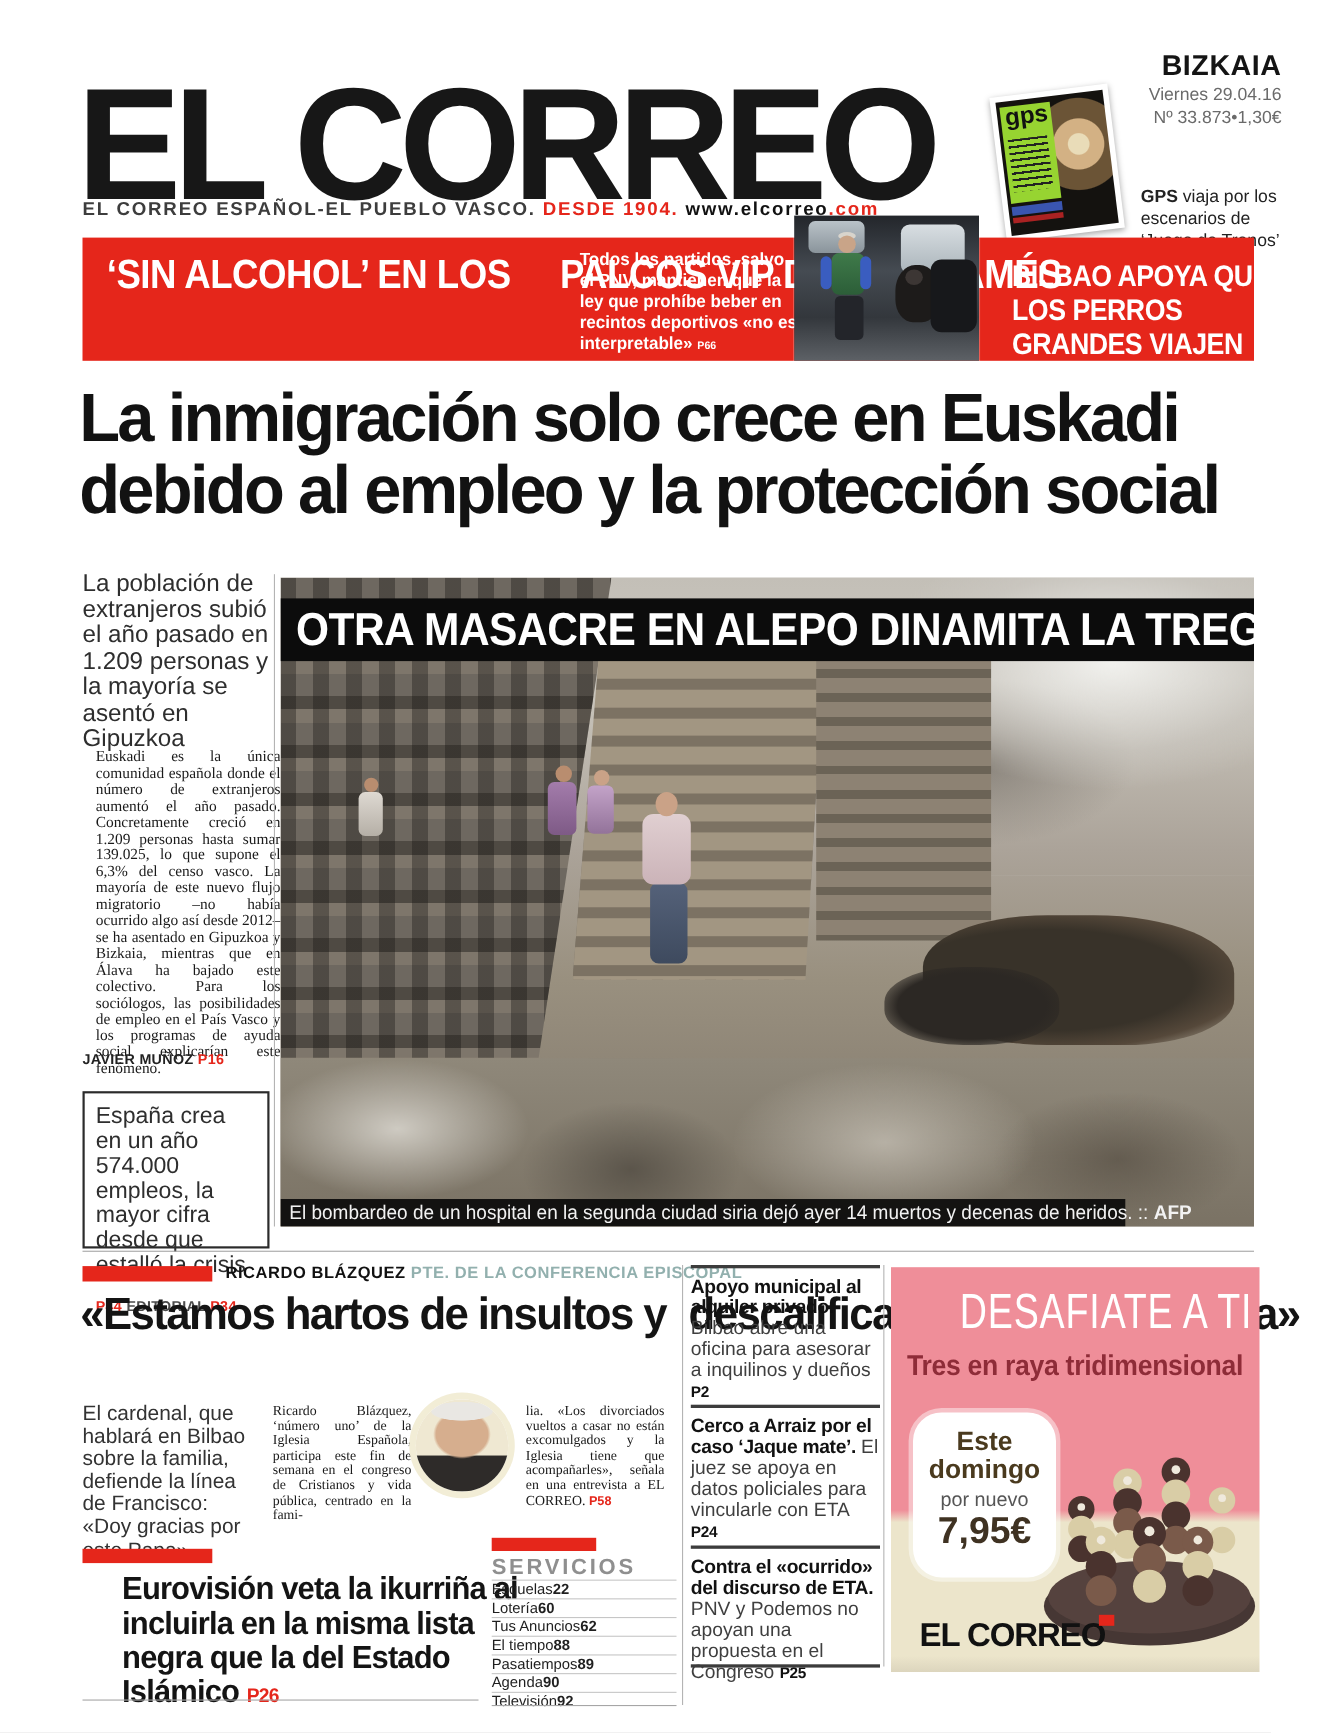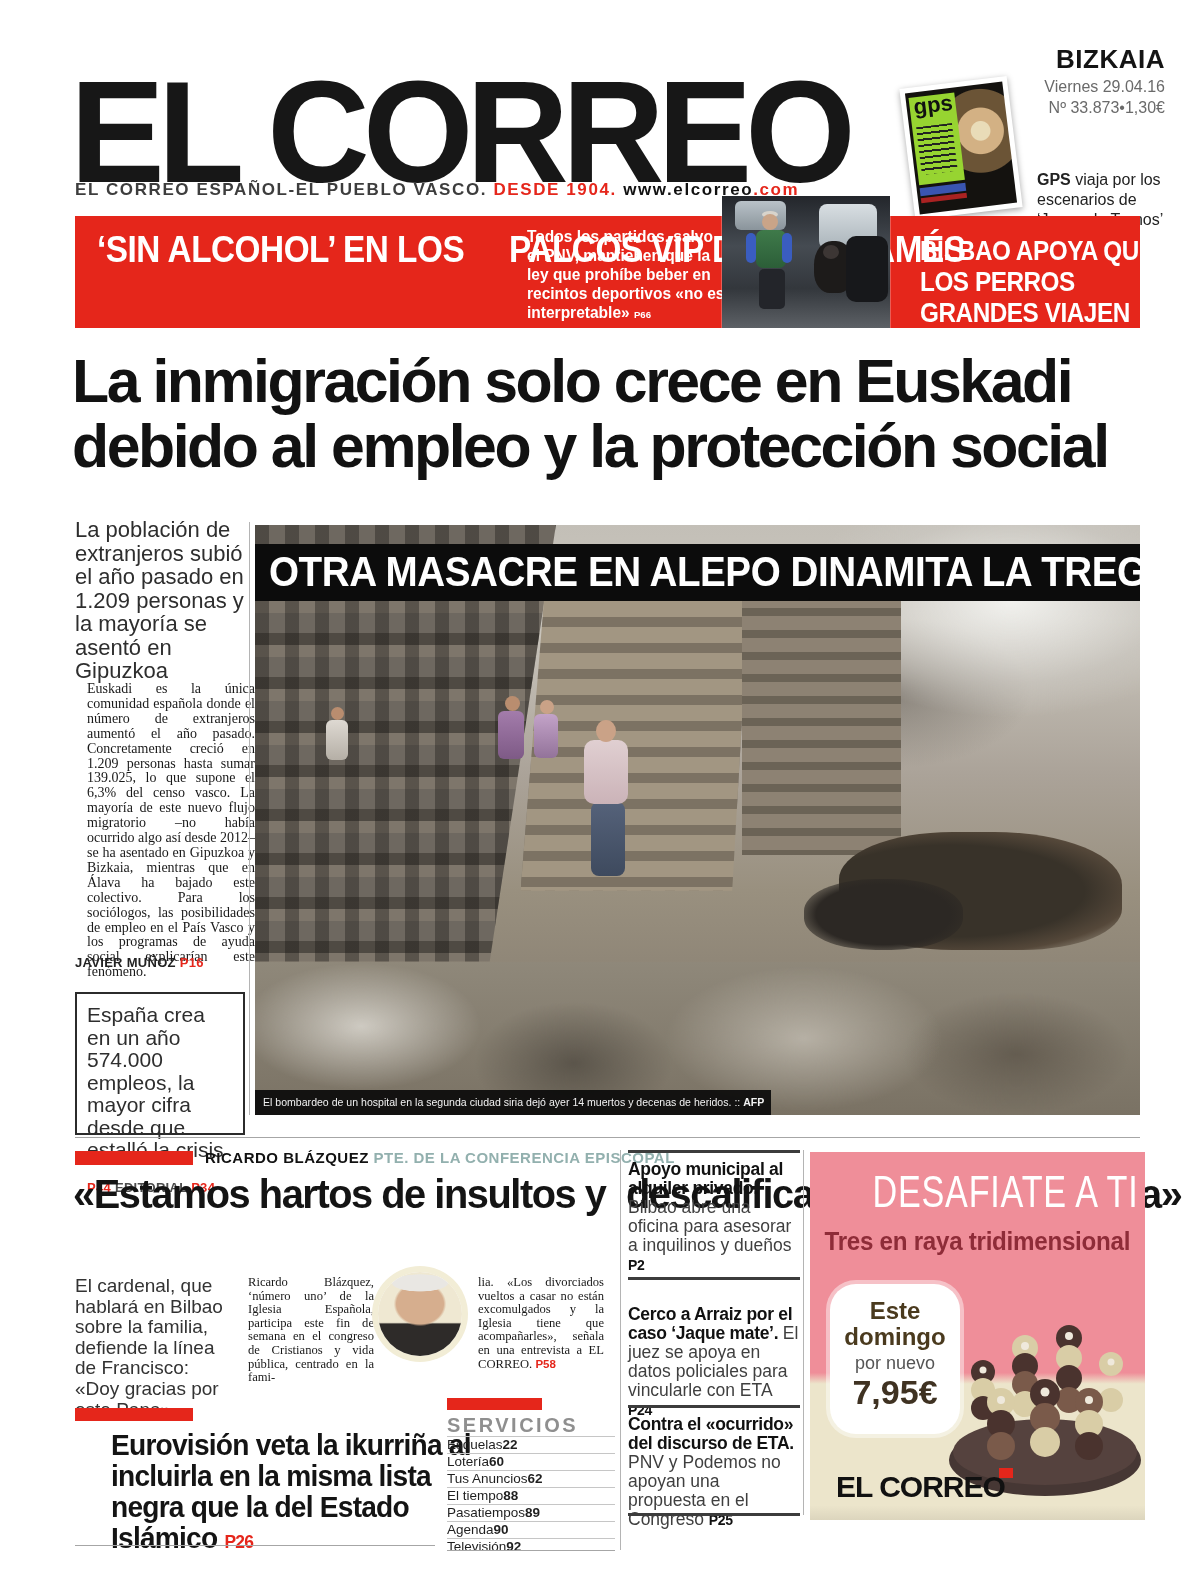--- a/index.html
+++ b/index.html
@@ -84,22 +84,22 @@
   .boyshirt{left:37.2%;top:36.5%;width:44px;height:64px;border-radius:10px;background:linear-gradient(180deg,#e0cfd1,#cbb3b8);}
   .boyjeans{left:38%;top:47%;width:34px;height:74px;border-radius:8px;background:linear-gradient(180deg,#55627a,#3e4a5e);}
   .fig1{left:27.5%;top:31.5%;width:26px;height:48px;background:linear-gradient(180deg,#a37cab,#7e5a86);}
   .fig1h{left:28.2%;top:29%;width:15px;height:15px;border-radius:50%;background:#b98d6f;}
   .fig2{left:31.5%;top:32%;width:24px;height:44px;background:linear-gradient(180deg,#c3a3c8,#93739a);}
   .fig2h{left:32.2%;top:29.6%;width:14px;height:14px;border-radius:50%;background:#caa287;}
   .fig3{left:8%;top:33%;width:22px;height:40px;background:linear-gradient(180deg,#ded9d2,#b5afa6);}
   .fig3h{left:8.6%;top:30.8%;width:13px;height:13px;border-radius:50%;background:#b98d6f;}
   .alepobar{position:absolute;left:0;top:19px;width:100%;height:57px;background:#0c0c0c;}
   .alepohead{color:#fff;font-weight:bold;font-size:42px;letter-spacing:-.5px;}
-  .caption{position:absolute;left:0;bottom:0;width:516px;height:25px;background:rgba(8,8,8,.9);
-           color:#f2f2f2;font-size:11px;line-height:25px;padding-left:8px;box-sizing:border-box;margin-top:16px;}
+  .caption{position:absolute;left:0;bottom:0;width:768px;height:25px;background:rgba(8,8,8,.9);
+           color:#f2f2f2;font-size:18px;line-height:25px;padding-left:8px;box-sizing:border-box;margin-top:16px;}
   
   .hrule{background:#a6a6a6;height:1px;}
   .vrule{background:#b4b4b4;width:1px;}
   .brule{background:#3c3c3c;height:3px;}
   
   .kickbar{background:#e5261b;height:14px;}
   .kickname{font-size:15px;font-weight:bold;color:#111;letter-spacing:.5px;}
   .kickrole{font-size:15px;font-weight:bold;color:#92b0ae;letter-spacing:.5px;}
   .churchhead{font-size:41px;font-weight:bold;letter-spacing:-1.5px;line-height:45px;color:#141414;}
   .churchstand{font-size:19px;line-height:20.6px;color:#333;}
@@ -281,21 +281,21 @@
   <div class="abs hrule" style="left:447px;top:1550px;width:168px;"></div>
 
   <div class="abs vrule" style="left:620px;top:1150px;height:400px;"></div>
   <div class="abs vrule" style="left:803px;top:1150px;height:365px;"></div>
 
   <div class="abs brule" style="left:628px;top:1150px;width:172px;"></div>
   <div class="abs brief" style="left:628px;top:1160px;width:172px;">
     <b>Apoyo municipal al alquiler privado. </b><span>Bilbao abre una oficina para asesorar a inquilinos y dueños </span><b class="red" style="font-size:14px;">P2</b>
   </div>
   <div class="abs brule" style="left:628px;top:1277px;width:172px;"></div>
-  <div class="abs brief" style="left:628px;top:1287px;width:172px;margin-top:18px;">
+  <div class="abs brief" style="left:628px;top:1287px;width:172px;">
     <b>Cerco a Arraiz por el caso ‘Jaque mate’. </b><span>El juez se apoya en datos policiales para vincularle con ETA </span><b class="red" style="font-size:14px;">P24</b>
   </div>
   <div class="abs brule" style="left:628px;top:1405px;width:172px;"></div>
   <div class="abs brief" style="left:628px;top:1415px;width:172px;">
     <b>Contra el «ocurrido» del discurso de ETA. </b><span>PNV y Podemos no apoyan una propuesta en el Congreso </span><b class="red" style="font-size:14px;">P25</b>
   </div>
   <div class="abs brule" style="left:628px;top:1513px;width:172px;"></div>
 
   <div class="abs ad">
     <div style="text-align:center;margin-top:14px;">

